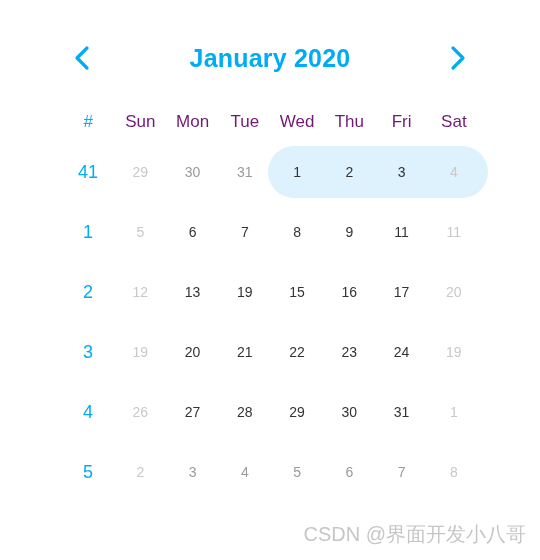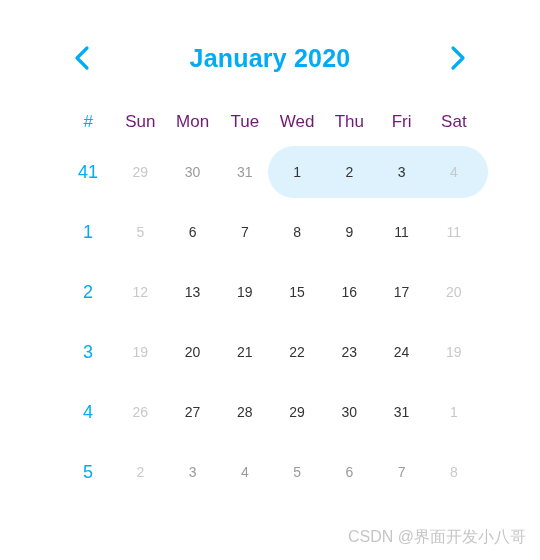--- a/index.html
+++ b/index.html
@@ -118,21 +118,21 @@
     background: #ddf2fc;
     border-radius: 26px;
     z-index: 1;
   }
 
   
   .watermark {
     position: absolute;
     right: 14px;
     bottom: 12px;
-    font-size: 16px;
+    font-size: 20px;
     color: #c6c6c6;
     white-space: nowrap;
     user-select: none;
   }
 </style>
 </head>
 <body>
 
 <div id="calendar-widget">
 

